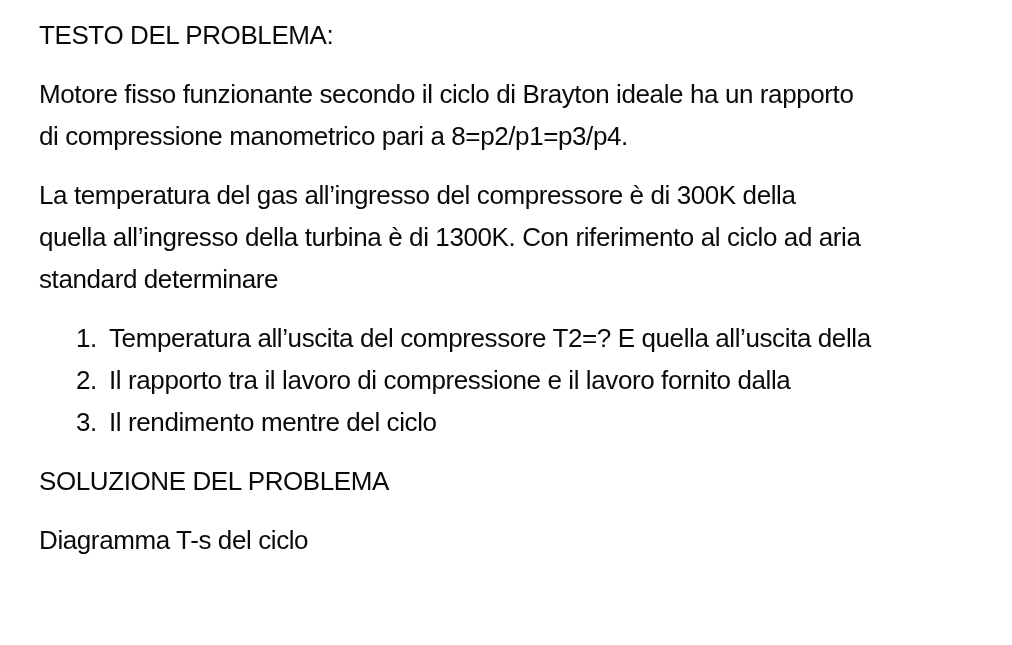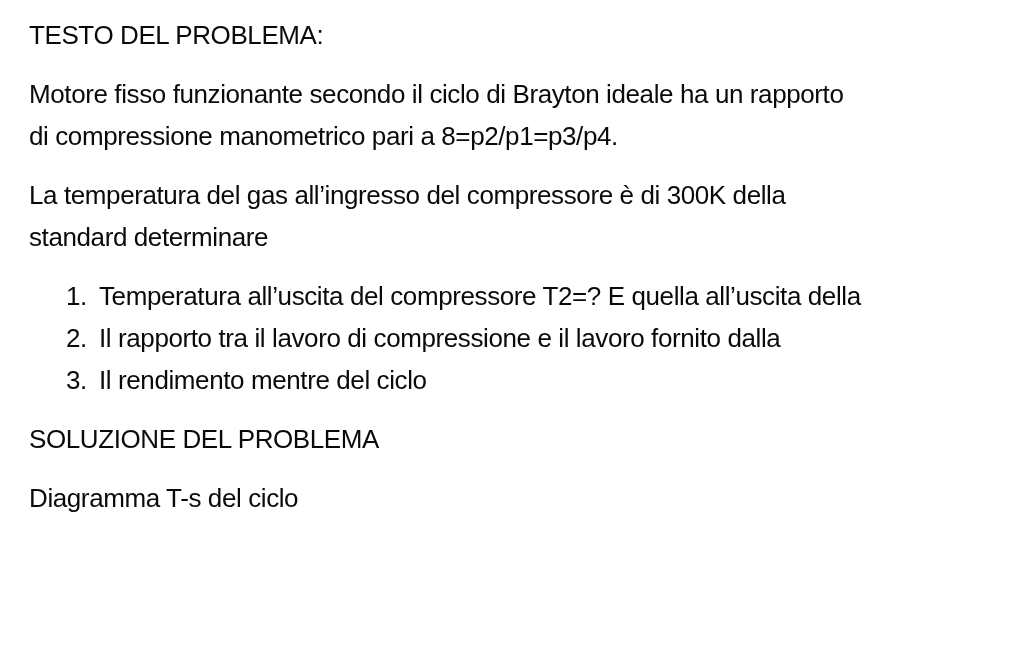--- a/index.html
+++ b/index.html
@@ -10,21 +10,21 @@
   body {
     width: 1012px;
     height: 645px;
     overflow: hidden;
     font-family: "Liberation Sans", sans-serif;
     color: #0a0a0a;
     font-size: 26px;
     letter-spacing: -0.4px;
   }
   .page {
-    padding: 14px 20px 0 29px;
+    padding: 14px 20px 0 39px;
     border-radius: 21px;
   }
   .line {
     line-height: 42px;
     white-space: nowrap;
   }
   .block {
     margin: 0 0 17px 0;
   }
   .heading .line {
@@ -65,20 +65,21 @@
     <div class="line">TESTO DEL PROBLEMA:</div>
   </div>
 
   <div class="block">
       <div class="line"><span>Motore fisso funzionante secondo il ciclo di Brayton ideale ha un rapporto</span></div>
       <div class="line"><span>di compressione manometrico pari a </span><span class="it">8=p2/p1=p3/p4</span><span>.</span></div>
     </div>
 
   <div class="block">
       <div class="line"><span>La temperatura del gas all’ingresso del compressore è di </span><span class="it">300K</span><span> della</span></div>
+      <div class="line"><span>quella all’ingresso della turbina è di </span><span class="it">1300K</span><span>. Con riferimento al ciclo ad aria</span></div>
       <div class="line"><span>standard determinare</span></div>
     </div>
 
   <div class="list">
     <div class="list-item">
       <span class="list-num">1.</span>
       <div class="list-body">
           <div class="line"><span>Temperatura all’uscita del compressore </span><span class="it">T2</span><span>=? E quella all’uscita della</span></div>
         </div>
     </div>

